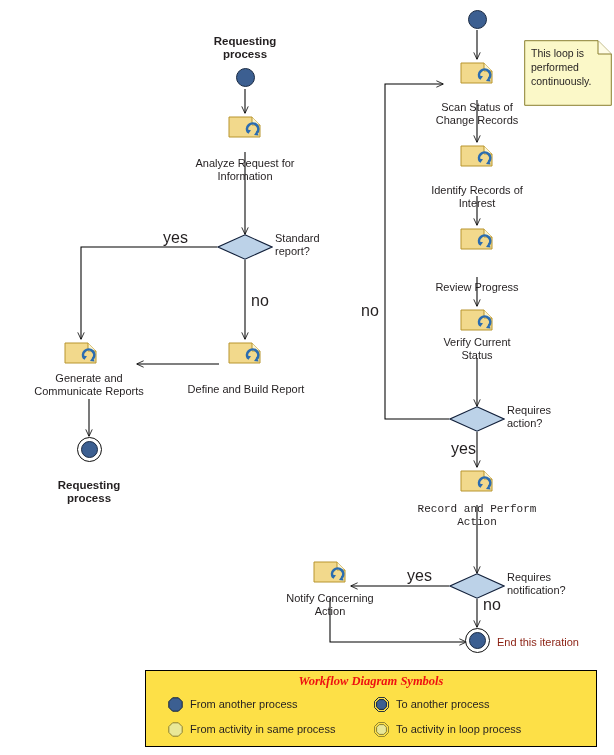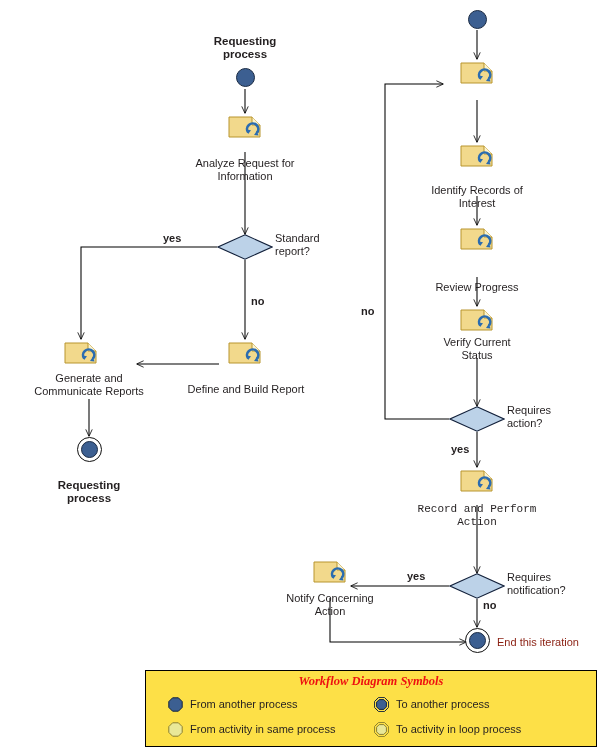--- a/index.html
+++ b/index.html
@@ -6,21 +6,21 @@
   body{width:614px;height:755px;position:relative;
        font-family:"Liberation Sans","DejaVu Sans",sans-serif;
        color:#231f20;overflow:hidden;}
   #canvas{position:absolute;left:0;top:0;width:614px;height:755px;}
   svg.wires{position:absolute;left:0;top:0;width:614px;height:755px;overflow:visible;}
 
   
   .lbl{position:absolute;font-size:11px;line-height:13px;text-align:center;
        color:#231f20;white-space:pre-line;}
   .lbl.bold{font-weight:bold;font-size:11.5px;}
-  .edge{position:absolute;font-size:11px;font-weight:bold;color:#231f20;line-height:12px;}
+  .edge{position:absolute;font-size:16px;font-weight:normal;color:#231f20;line-height:12px;}
   .side{position:absolute;font-size:11px;line-height:13px;color:#231f20;text-align:left;
         white-space:pre-line;}
   .endlbl{position:absolute;font-size:11px;color:#8a1f11;line-height:13px;white-space:nowrap;}
 
   
   .startnode{position:absolute;width:19px;height:19px;border-radius:50%;
              background:#3c5f91;border:1px solid #1b2b44;box-sizing:border-box;}
   .endnode{position:absolute;width:25px;height:25px;border-radius:50%;
            border:1.3px solid #111111;box-sizing:border-box;background:#ffffff;}
   .endnode::after{content:"";position:absolute;left:3px;top:3px;width:17px;height:17px;
@@ -150,20 +150,22 @@
     <svg viewBox="0 0 34 26">
       <path d="M1,3 L24,3 L32,11 L32,23 L1,23 Z" fill="#f2d98c" stroke="#b8952f" stroke-width="1"></path>
       <path d="M24,3 L24,11 L32,11" fill="#fdf4cf" stroke="#b8952f" stroke-width="1"></path>
       <g transform="translate(18,11)">
         <path d="M2.2,7.5 A5.6,5.6 0 1 1 11,7.6" fill="none" stroke="#2b6cb0" stroke-width="2.6"></path>
         <path d="M0.4,4.6 L2.2,9.1 L5.0,5.3 Z" fill="#2b6cb0"></path>
         <path d="M12.6,10.6 L10.8,6.1 L8.0,9.9 Z" fill="#2b6cb0"></path>
       </g>
     </svg>
   </div>
+  <div class="lbl" style="left:413px;top:101px;width:128px;">Scan Status of
+Change Records</div>
 
   <div class="act" style="left:460px;top:143px;">
     <svg viewBox="0 0 34 26">
       <path d="M1,3 L24,3 L32,11 L32,23 L1,23 Z" fill="#f2d98c" stroke="#b8952f" stroke-width="1"></path>
       <path d="M24,3 L24,11 L32,11" fill="#fdf4cf" stroke="#b8952f" stroke-width="1"></path>
       <g transform="translate(18,11)">
         <path d="M2.2,7.5 A5.6,5.6 0 1 1 11,7.6" fill="none" stroke="#2b6cb0" stroke-width="2.6"></path>
         <path d="M0.4,4.6 L2.2,9.1 L5.0,5.3 Z" fill="#2b6cb0"></path>
         <path d="M12.6,10.6 L10.8,6.1 L8.0,9.9 Z" fill="#2b6cb0"></path>
       </g>
@@ -243,20 +245,27 @@
         <path d="M12.6,10.6 L10.8,6.1 L8.0,9.9 Z" fill="#2b6cb0"></path>
       </g>
     </svg>
   </div>
   <div class="lbl" style="left:266px;top:592px;width:128px;">Notify Concerning
 Action</div>
 
   <div class="endnode" style="left:465px;top:628px;"></div>
   <div class="endlbl" style="left:497px;top:636px;">End this iteration</div>
 
+  <div class="note" style="left:524px;top:40px;">
+    <svg viewBox="0 0 88 66">
+      <path d="M0.7,0.7 L74,0.7 L87.3,14 L87.3,65.3 L0.7,65.3 Z" fill="#fbf8c8" stroke="#8a7f2f" stroke-width="1"></path>
+      <path d="M74,0.7 L74,14 L87.3,14" fill="#fefce7" stroke="#8a7f2f" stroke-width="1"></path>
+    </svg>
+    <div class="ntext">This loop is performed continuously.</div>
+  </div>
 
   <div class="legend">
     <div class="legend-title">Workflow Diagram Symbols</div>
 
     <div class="lrow" style="left:22px;top:26px;">
       <span class="oct">
         <svg viewBox="0 0 15 15">
           <path d="M4.6,0.8 L10.4,0.8 L14.2,4.6 L14.2,10.4 L10.4,14.2 L4.6,14.2 L0.8,10.4 L0.8,4.6 Z" fill="#3c5f91" stroke="#14243d" stroke-width="1"></path>
         </svg>
       </span>

